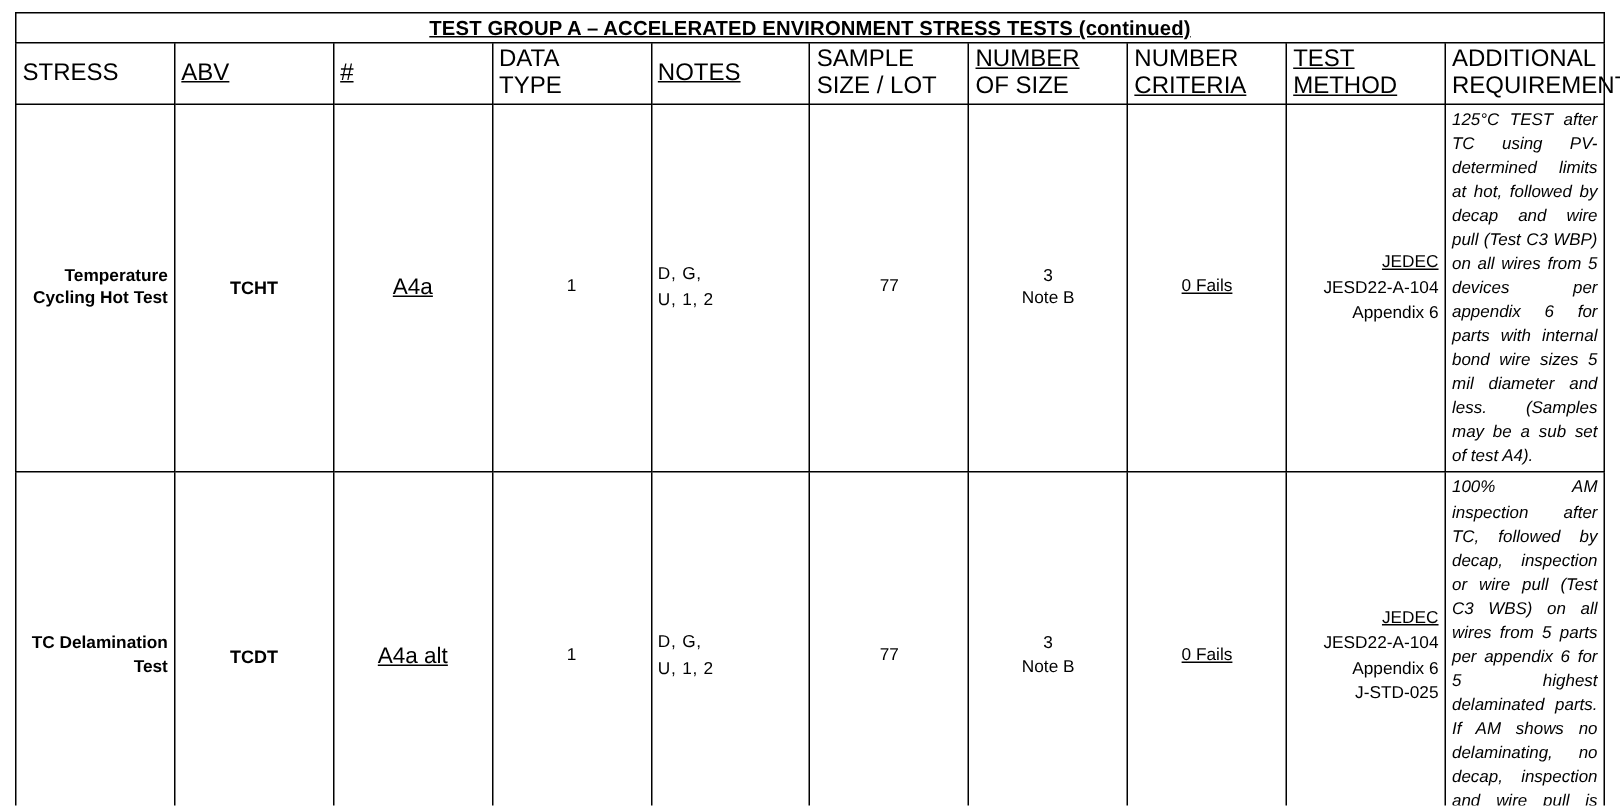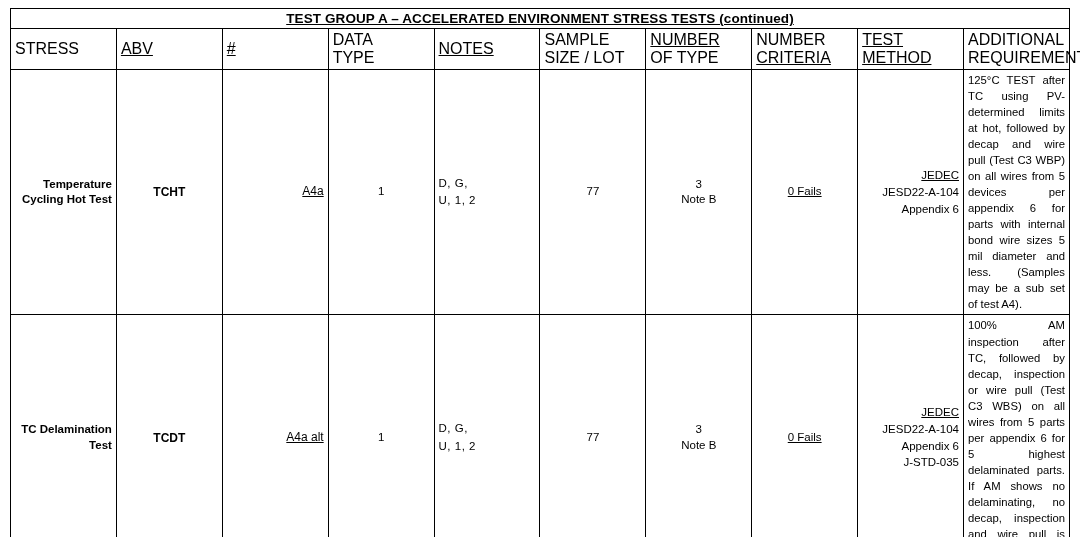--- a/index.html
+++ b/index.html
@@ -50,22 +50,22 @@
     padding-left: 8px;
     line-height: 1.35;
   }
   .cell-abv {
     font-weight: bold;
     font-size: 12px;
     text-align: center;
     margin-left: 45px;
   }
   .cell-num {
-    text-align: right;
-    font-size: 12px;
+    text-align: center;
+    font-size: 15px;
     line-height: 1.3;
   }
   .cell-center {
     text-align: center;
     font-size: 11.5px;
     line-height: 1.35;
   }
   .cell-notes {
     text-align: left;
     font-size: 11.5px;
@@ -76,20 +76,21 @@
     text-align: right;
     font-size: 11.5px;
     line-height: 1.45;
   }
   .cell-req {
     text-align: justify;
     font-size: 11.3px;
     line-height: 1.42;
     padding: 4px 6px;
     vertical-align: top;
+    font-style: italic;
   }
   .cell-req.mid {
     vertical-align: middle;
   }
   .row-a { height: 86px; }
   .row-b { height: 90px; }
 </style>
 </head>
 <body>
 
@@ -119,21 +120,21 @@
         </td>
         <td style="width:62px">
           <span class="u">NOTES</span>
         </td>
         <td style="width:74px">
           <span>SAMPLE</span><br>
           <span>SIZE / LOT</span>
         </td>
         <td style="width:66px">
           <span class="u">NUMBER</span><br>
-          <span>OF TYPE</span>
+          <span>OF SIZE</span>
         </td>
         <td style="width:76px">
           <span>NUMBER</span><br>
           <span class="u">CRITERIA</span>
         </td>
         <td style="width:128px">
           <span class="u">TEST METHOD</span>
         </td>
         <td>
           <span>ADDITIONAL REQUIREMENTS</span>
@@ -183,21 +184,21 @@
           <span>3</span><br>
           <span>Note B</span>
         </td>
         <td class="cell-center">
           <span class="u">0 Fails</span>
         </td>
         <td class="cell-method">
           <span class="u">JEDEC</span><br>
           <span>JESD22-A-104</span><br>
           <span>Appendix 6</span><br>
-          <span>J-STD-035</span>
+          <span>J-STD-025</span>
         </td>
         <td class="cell-req mid">100% AM inspection after TC, followed by decap, inspection or wire pull (Test C3 WBS) on all wires from 5 parts per appendix 6 for 5 highest delaminated parts.  If AM shows no delaminating, no decap, inspection and wire pull is required.</td>
       </tr>
 
     </tbody>
   </table>
 
 </div>
 
 </body></html>

